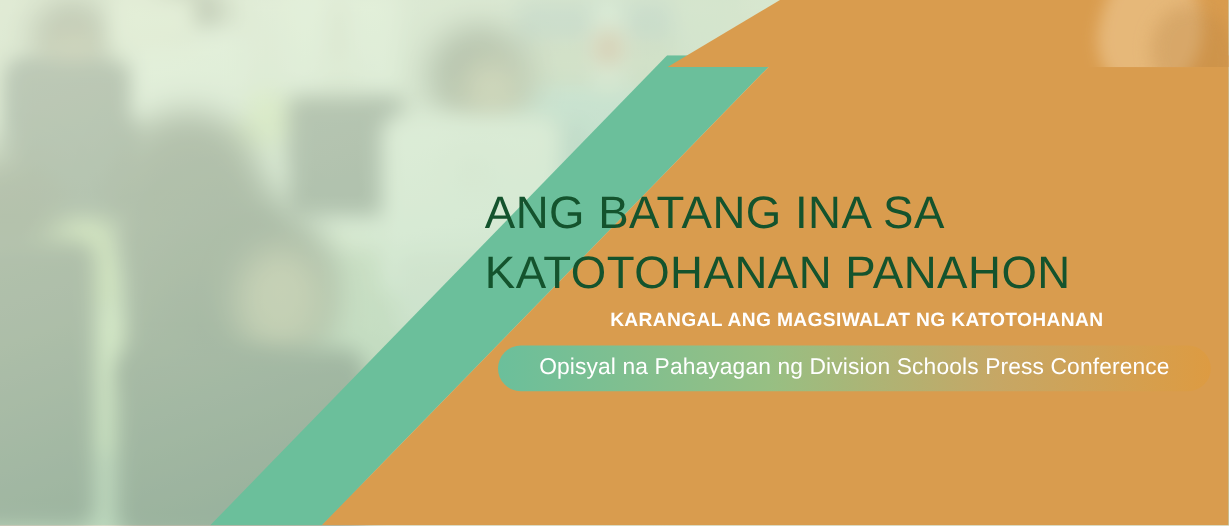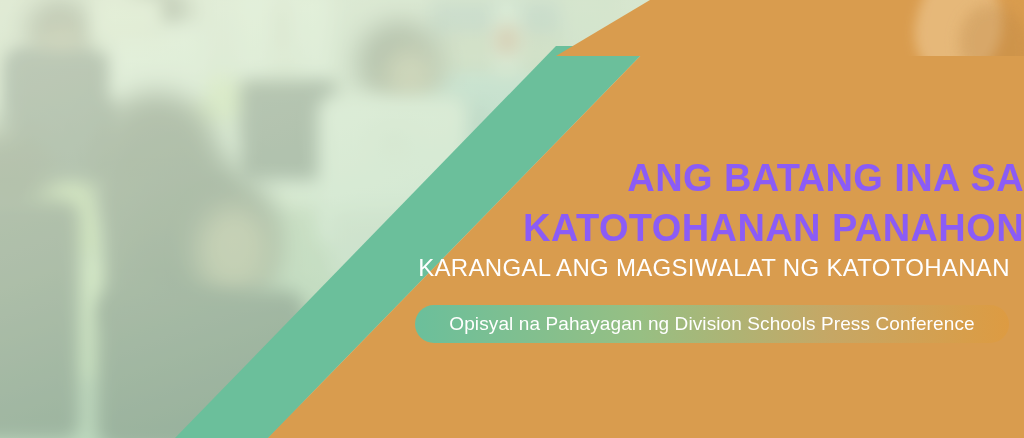--- a/index.html
+++ b/index.html
@@ -96,46 +96,46 @@
   .content {
     position: absolute;
     left: 404px;
     top: 0;
     width: 620px;
     height: 438px;
   }
   .title-line {
     position: absolute;
     width: 100%;
-    text-align: right;
-    color: #8b5cf6;
-    font-weight: 700;
+    text-align: left;
+    color: #14532d;
+    font-weight: 400;
     letter-spacing: 0.4px;
     white-space: nowrap;
   }
   .title-1 { top: 158px; font-size: 38px; line-height: 40px; }
   .title-2 { top: 208px; font-size: 38px; line-height: 40px; }
   .subtitle {
     position: absolute;
     top: 257px;
     width: 100%;
     text-align: center;
     color: #ffffff;
-    font-weight: 400;
-    font-size: 24px;
+    font-weight: 700;
+    font-size: 16px;
     line-height: 22px;
     letter-spacing: 0.3px;
     white-space: nowrap;
   }
 
   
   .pill {
     position: absolute;
     left: 11px;
-    top: 305px;
+    top: 288px;
     width: 594px;
     height: 38px;
     border-radius: 19px;
     background: linear-gradient(90deg, #6bbf9b 0%, #97bf83 38%, #c6a765 70%, #dd9b42 100%);
     display: flex;
     align-items: center;
     justify-content: center;
   }
   .pill-text {
     color: #ffffff;

